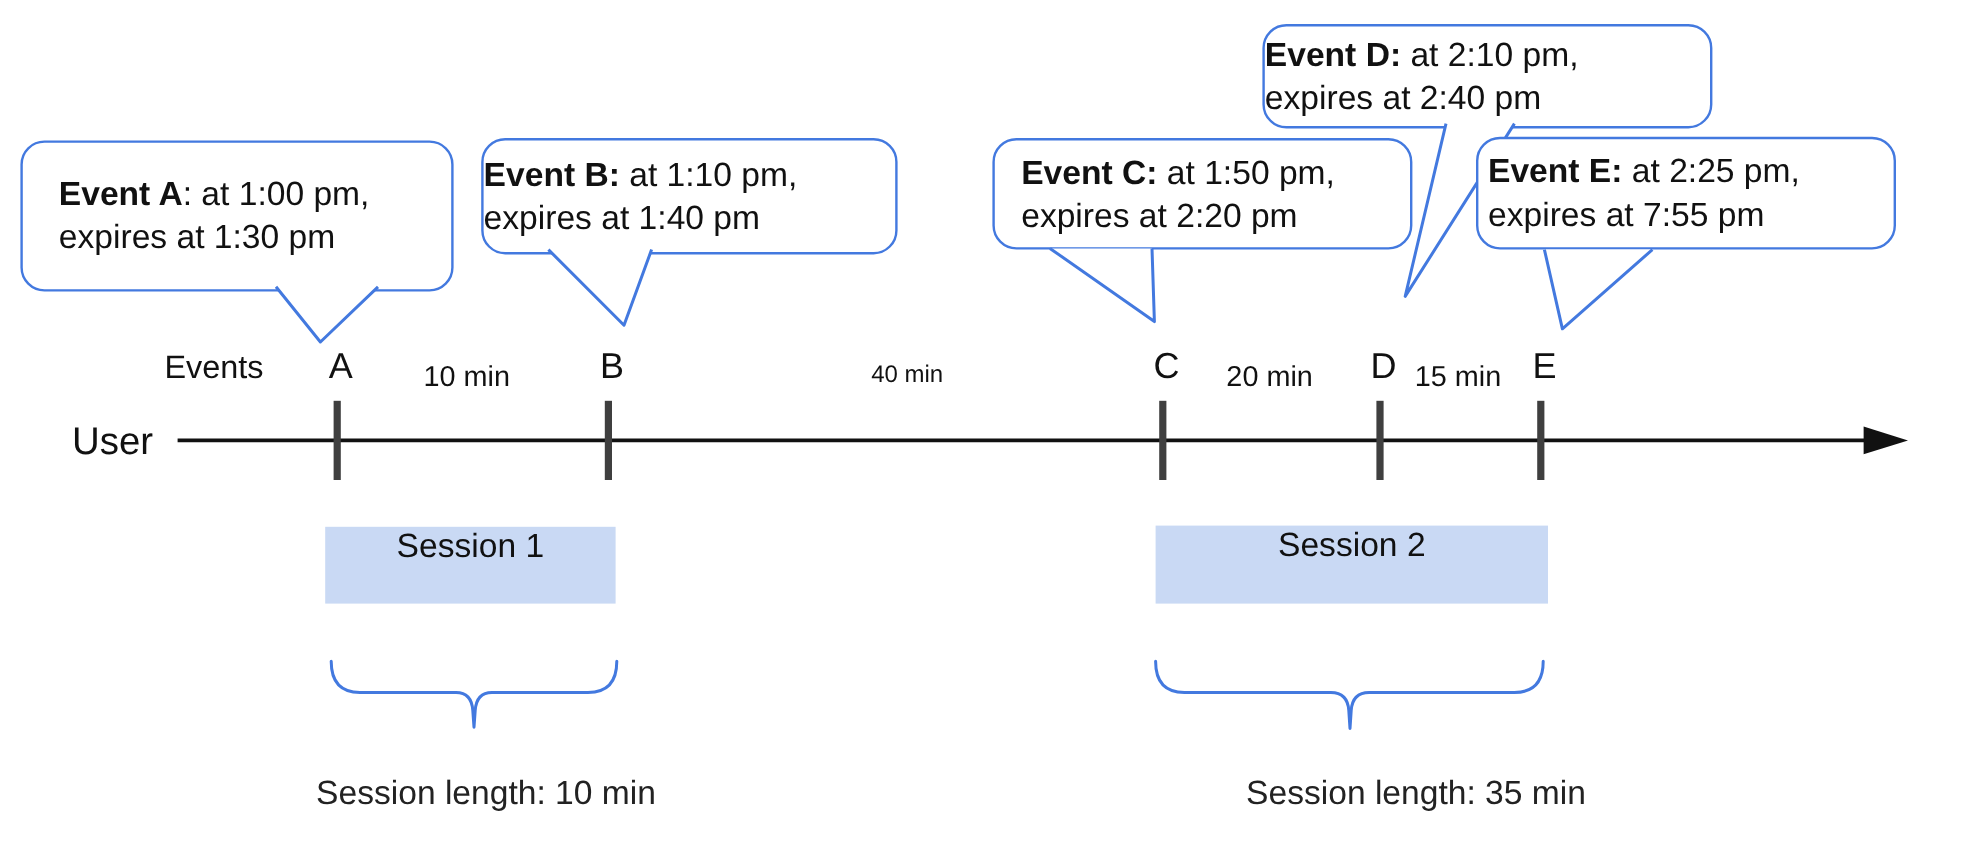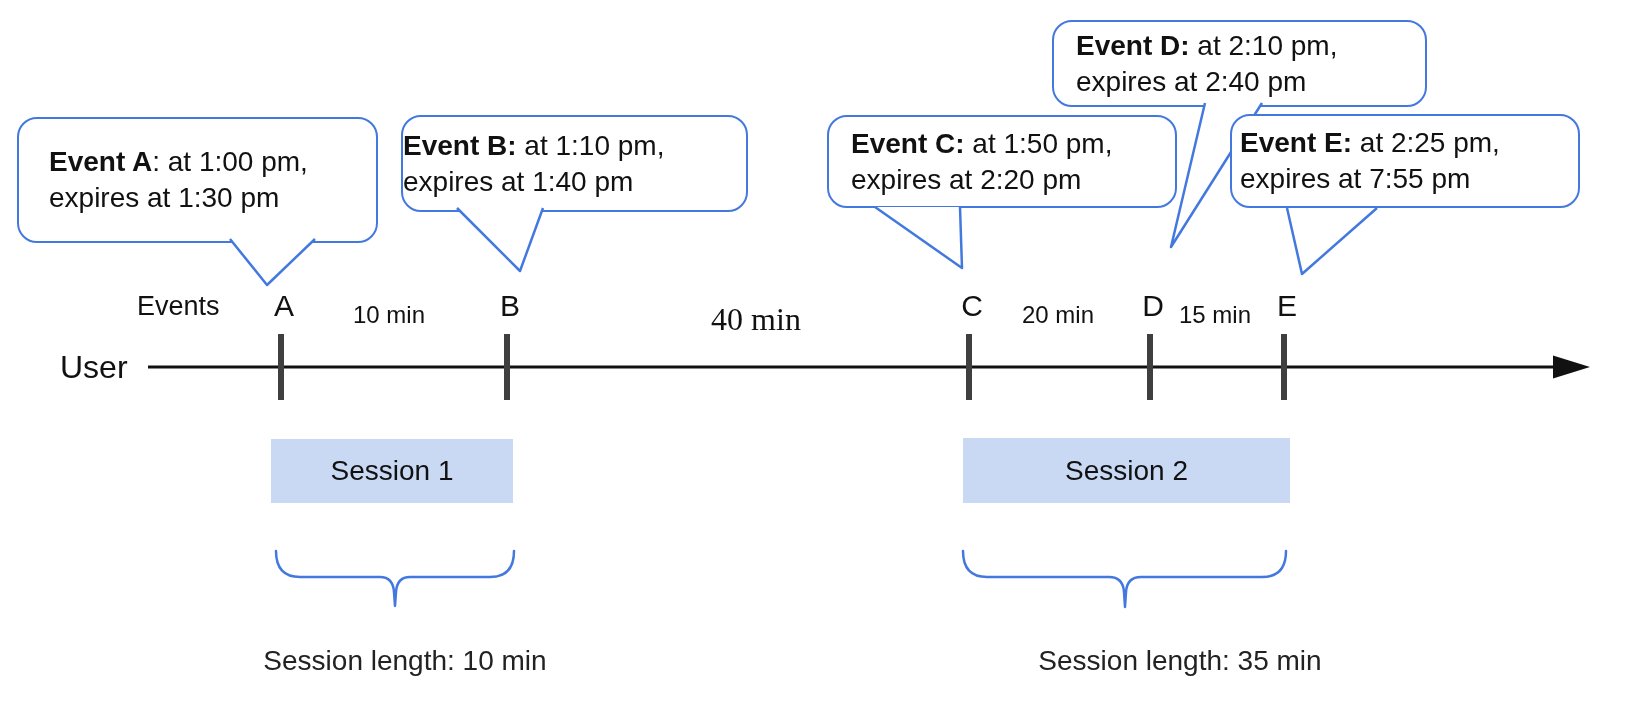--- a/index.html
+++ b/index.html
@@ -11,21 +11,21 @@
   .z0{z-index:0}.z1{z-index:1}.z2{z-index:2}.z3{z-index:3}.z4{z-index:4}.z5{z-index:5}
   .bubble{
     position:absolute;box-sizing:border-box;background:#ffffff;
     border:2.5px solid #4379df;border-radius:20px;
     display:flex;flex-direction:column;justify-content:center;
     font-size:28px;line-height:36px;white-space:nowrap;color:#111111;
   }
   .bubble .bold{font-weight:bold;}
   .session-box{
     position:absolute;box-sizing:border-box;background:#c9d9f4;
-    display:flex;align-items:center;justify-content:center;
+    display:flex;align-items:flex-start;justify-content:center;
     font-size:28px;color:#111111;
   }
   .lbl{position:absolute;white-space:nowrap;color:#111111;}
   .center{transform:translateX(-50%);}
 </style>
 </head>
 <body>
 
 <div class="canvas">
 
@@ -41,21 +41,21 @@
     <path d="M 963,551 Q 963,577 987,577 L 1109,577 Q 1123,577 1124,592 L 1125,607 L 1126,592 Q 1127,577 1141,577 L 1262,577 Q 1286,577 1286,551" fill="none" stroke="#4379df" stroke-width="2.5" stroke-linecap="round" stroke-linejoin="round"></path>
   </svg>
 
   <div class="session-box z1" style="left:271px;top:439px;width:242px;height:64px;">
     <span>Session 1</span>
   </div>
   <div class="session-box z1" style="left:963px;top:438px;width:327px;height:65px;">
     <span>Session 2</span>
   </div>
 
-  <div class="bubble z1" style="left:1052px;top:20px;width:375px;height:87px;padding-left:22px;">
+  <div class="bubble z1" style="left:1052px;top:20px;width:375px;height:87px;">
     <span><span class="bold">Event D:</span><span> at 2:10 pm,</span></span>
     <span>expires at 2:40 pm</span>
   </div>
 
   <svg class="layer z2" viewBox="0 0 1634 702">
     <path d="M 1205,103 L 1171,247 L 1262,103" fill="#ffffff" stroke="#4379df" stroke-width="2.5" stroke-linejoin="round"></path>
   </svg>
 
   <div class="bubble z3" style="left:17px;top:117px;width:361px;height:126px;padding-left:30px;">
     <span><span class="bold">Event A</span><span>: at 1:00 pm,</span></span>
@@ -84,20 +84,20 @@
   <div class="lbl z5" style="left:137px;top:291px;font-size:27px;">Events</div>
   <div class="lbl z5" style="left:60px;top:349px;font-size:32px;">User</div>
 
   <div class="lbl center z5" style="left:284px;top:289px;font-size:30px;">A</div>
   <div class="lbl center z5" style="left:510px;top:289px;font-size:30px;">B</div>
   <div class="lbl center z5" style="left:972px;top:289px;font-size:30px;">C</div>
   <div class="lbl center z5" style="left:1153px;top:289px;font-size:30px;">D</div>
   <div class="lbl center z5" style="left:1287px;top:289px;font-size:30px;">E</div>
 
   <div class="lbl center z5" style="left:389px;top:301px;font-size:24px;">10 min</div>
-  <div class="lbl center z5" style="left:756px;top:301px;font-size:32px;font-family:Liberation Serif, serif;">40 min</div>
+  <div class="lbl center z5" style="left:756px;top:301px;font-size:20px;">40 min</div>
   <div class="lbl center z5" style="left:1058px;top:301px;font-size:24px;">20 min</div>
   <div class="lbl center z5" style="left:1215px;top:301px;font-size:24px;">15 min</div>
 
   <div class="lbl center z5" style="left:405px;top:645px;font-size:28px;color:#222;">Session length: 10 min</div>
   <div class="lbl center z5" style="left:1150px;top:645px;font-size:28px;color:#222;margin-left:30px;">Session length: 35 min</div>
 
 </div>
 
 </body></html>

